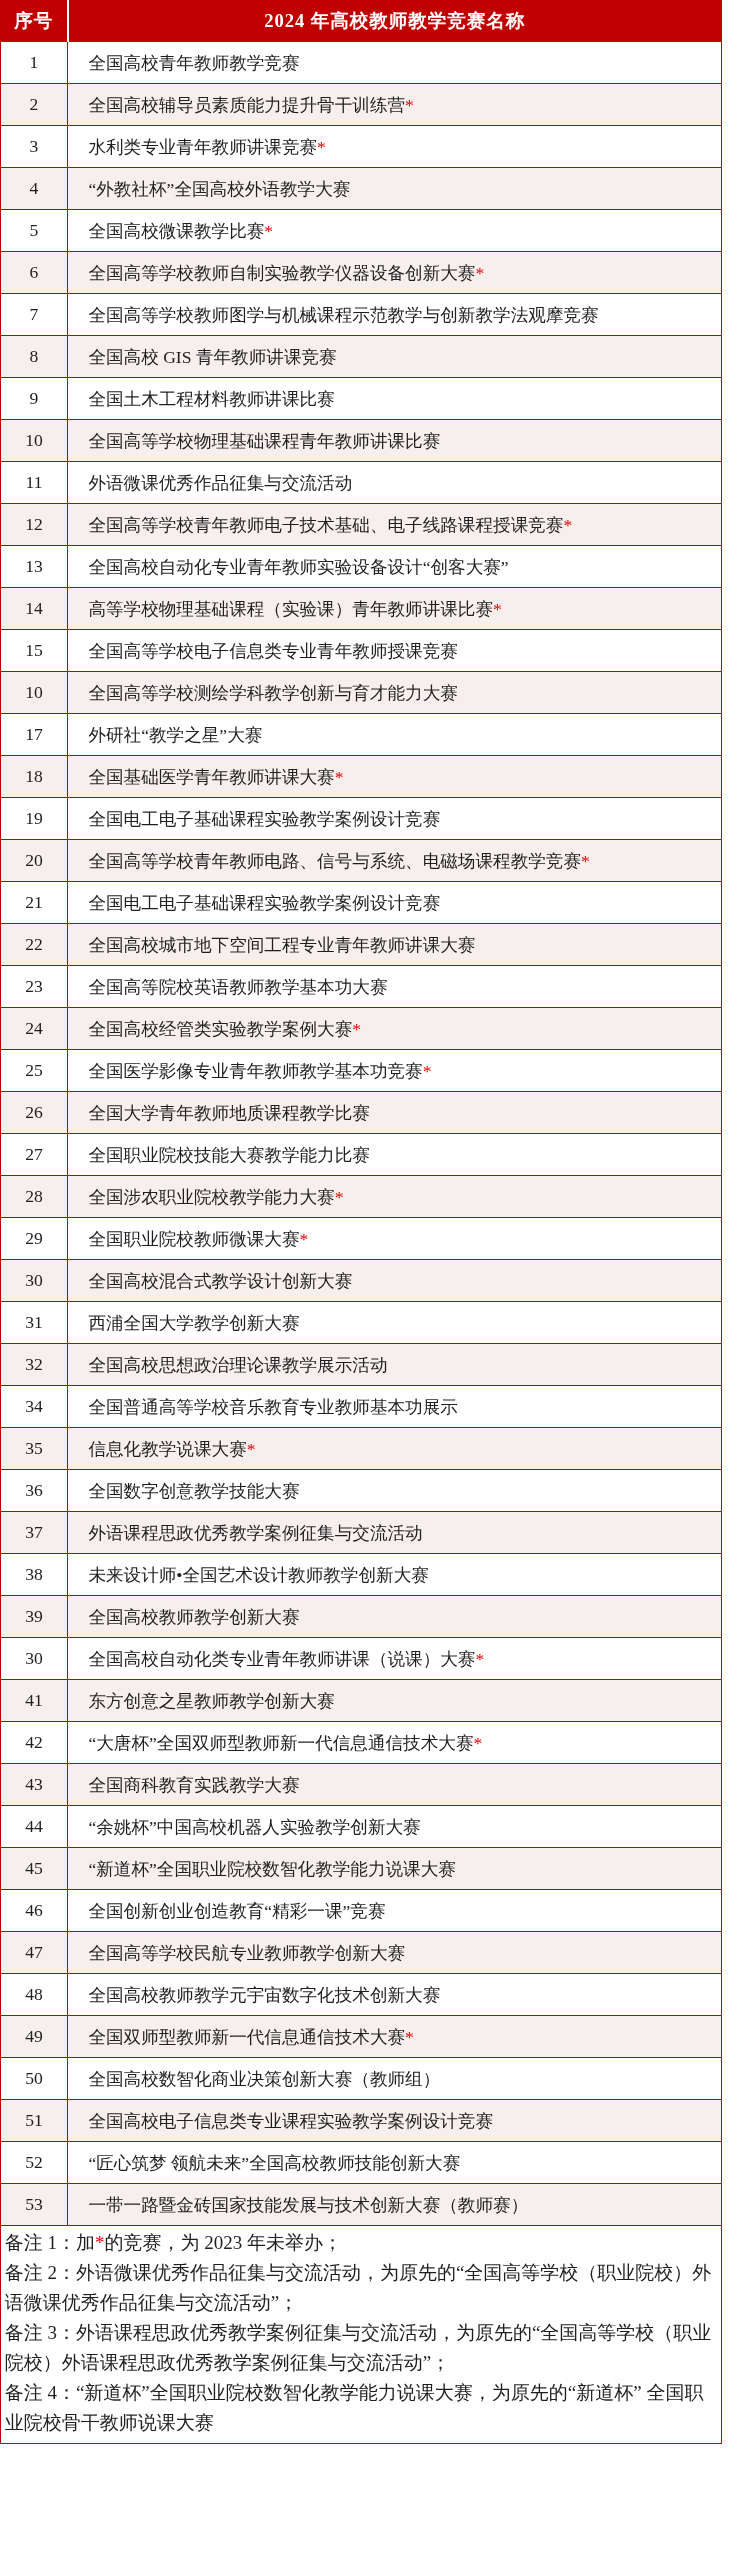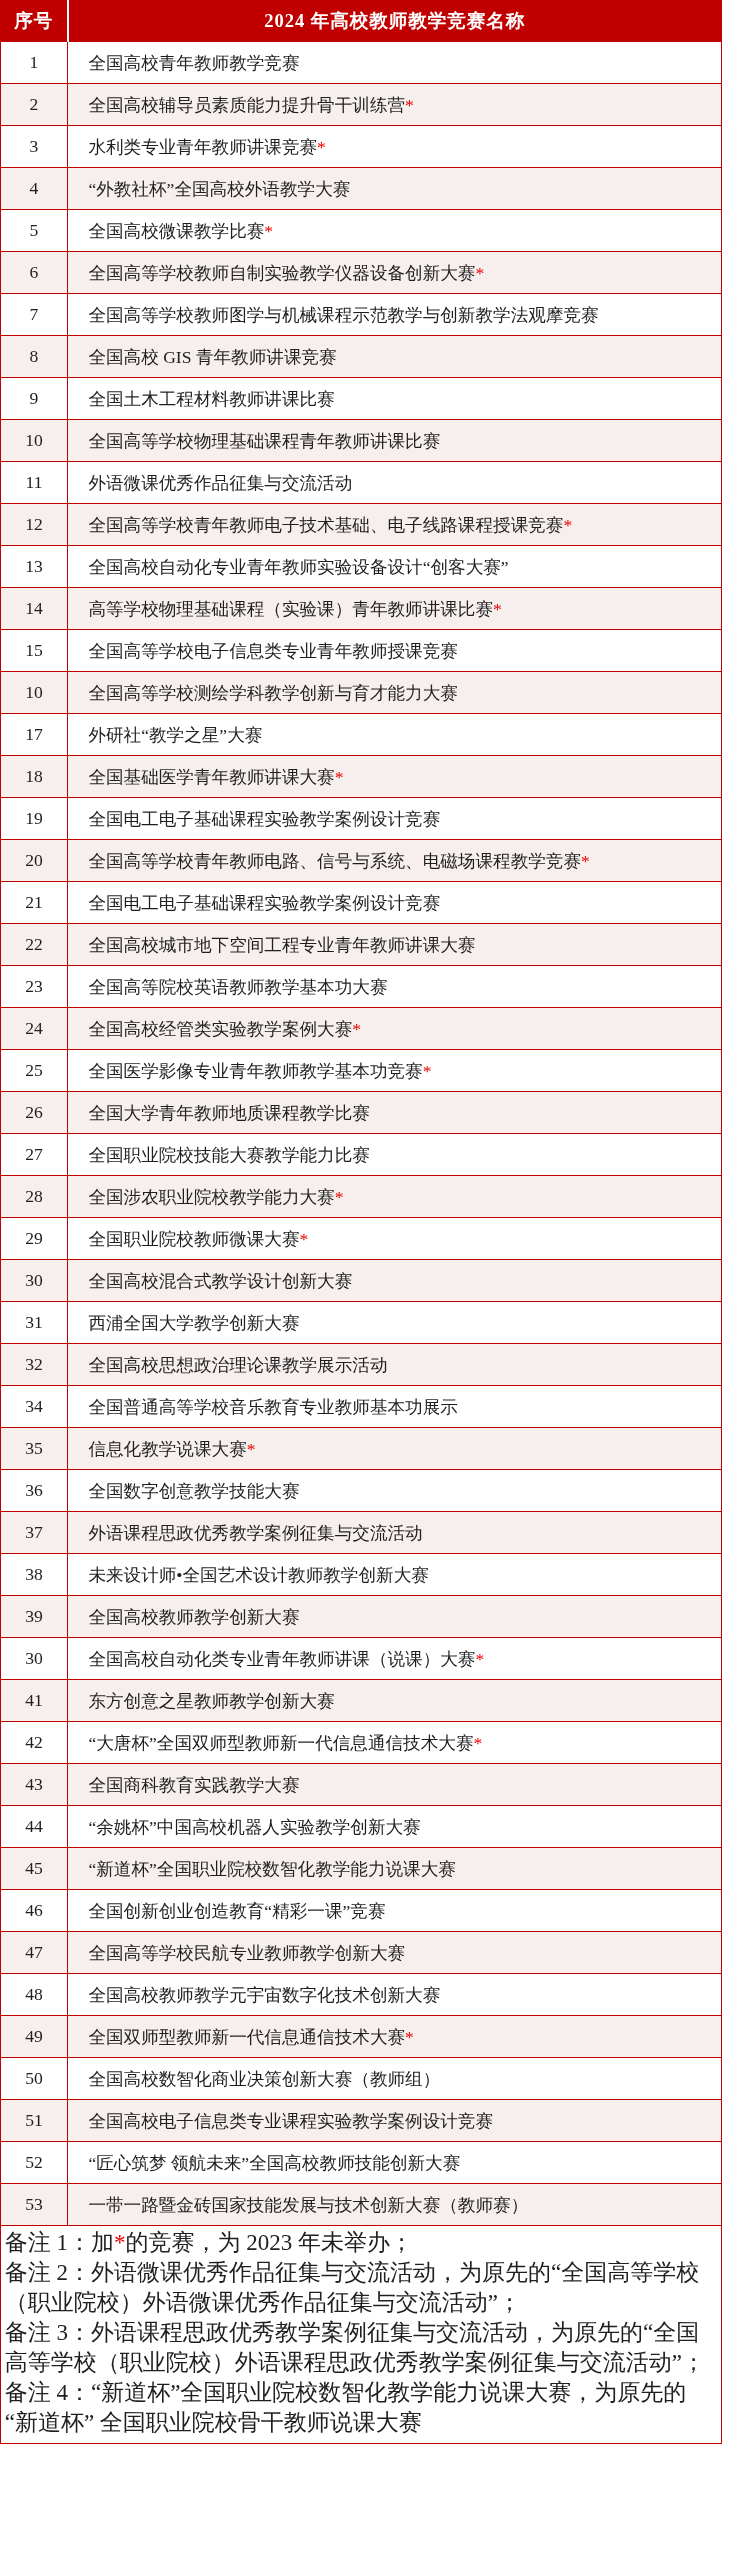--- a/index.html
+++ b/index.html
@@ -42,21 +42,21 @@
   }
   tbody td.num{text-align:center;}
   tbody td.name{padding-left:20.4px;padding-right:8px;}
   tbody tr:nth-child(even) td{background:var(--band);}
   .star{color:var(--star);}
   tfoot td{
     background:#ffffff;
     vertical-align:top;
     height:207px;
     padding:1.9px 3.7px 5.6px 3.7px;
-    font-size:23px;
+    font-size:19px;
     line-height:30px;
   }
   tfoot p{margin:0;}
 </style>
 </head>
 <body>
 
 <table>
   <colgroup>
     <col class="c-num">

